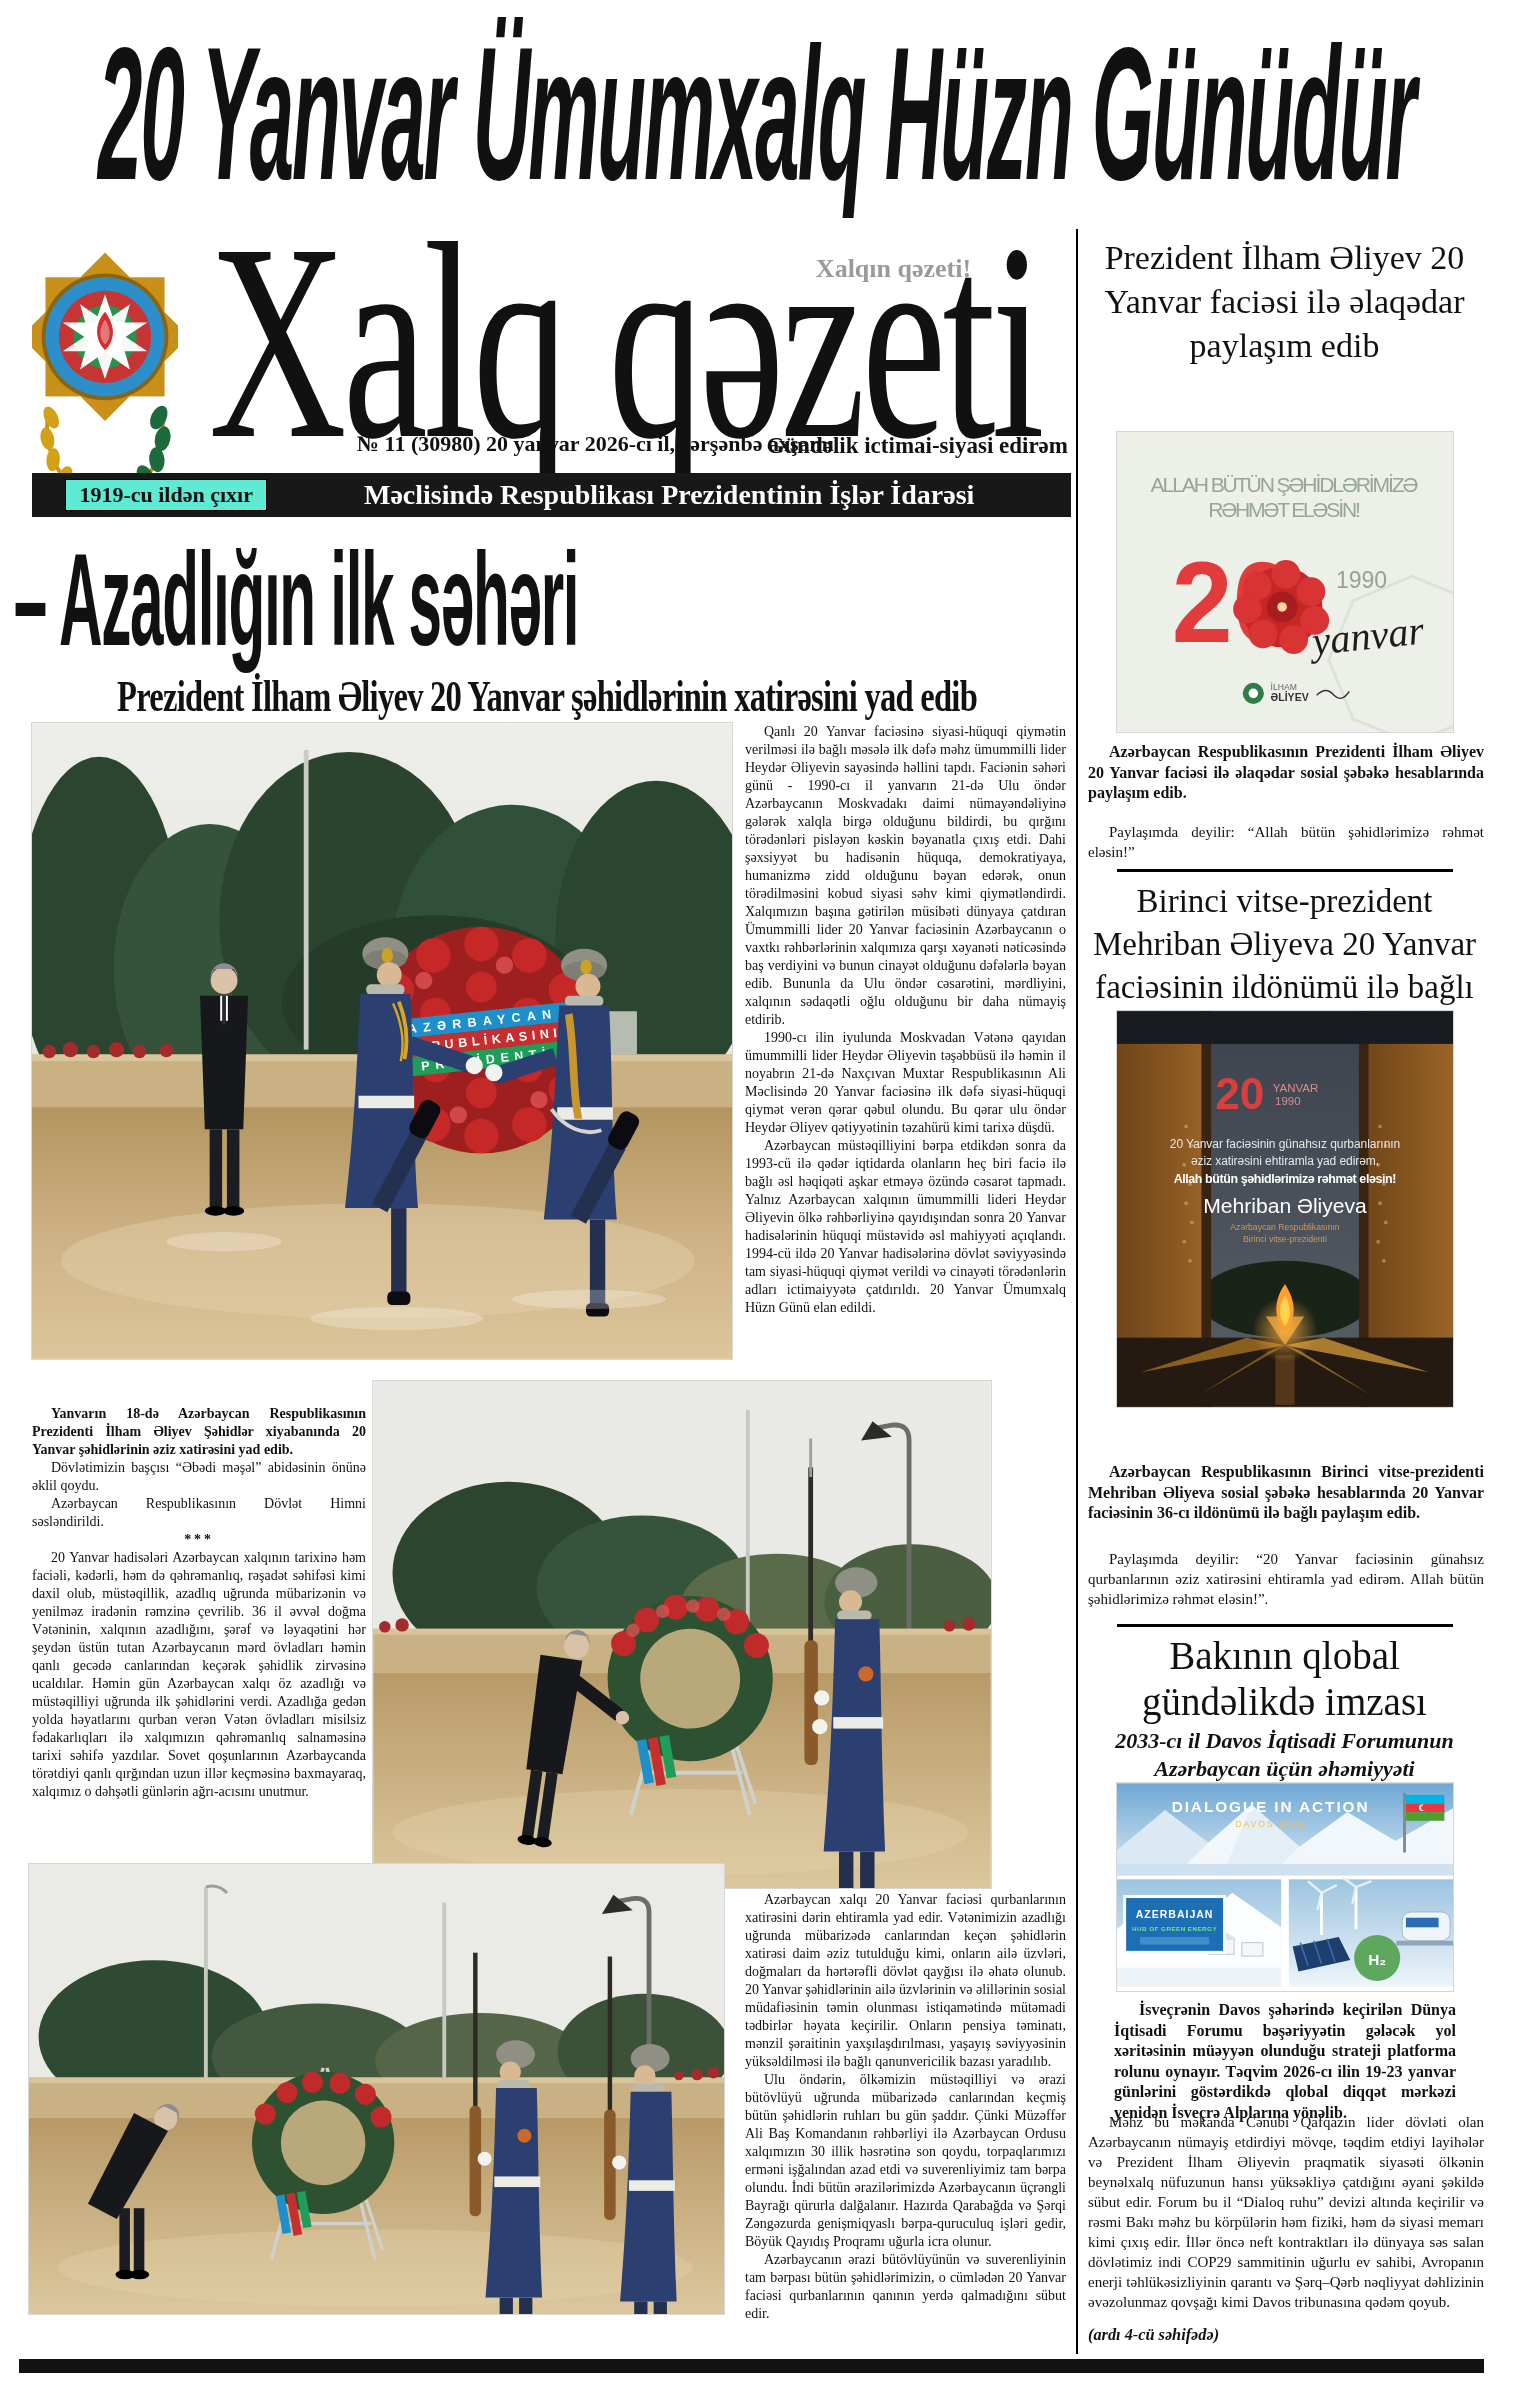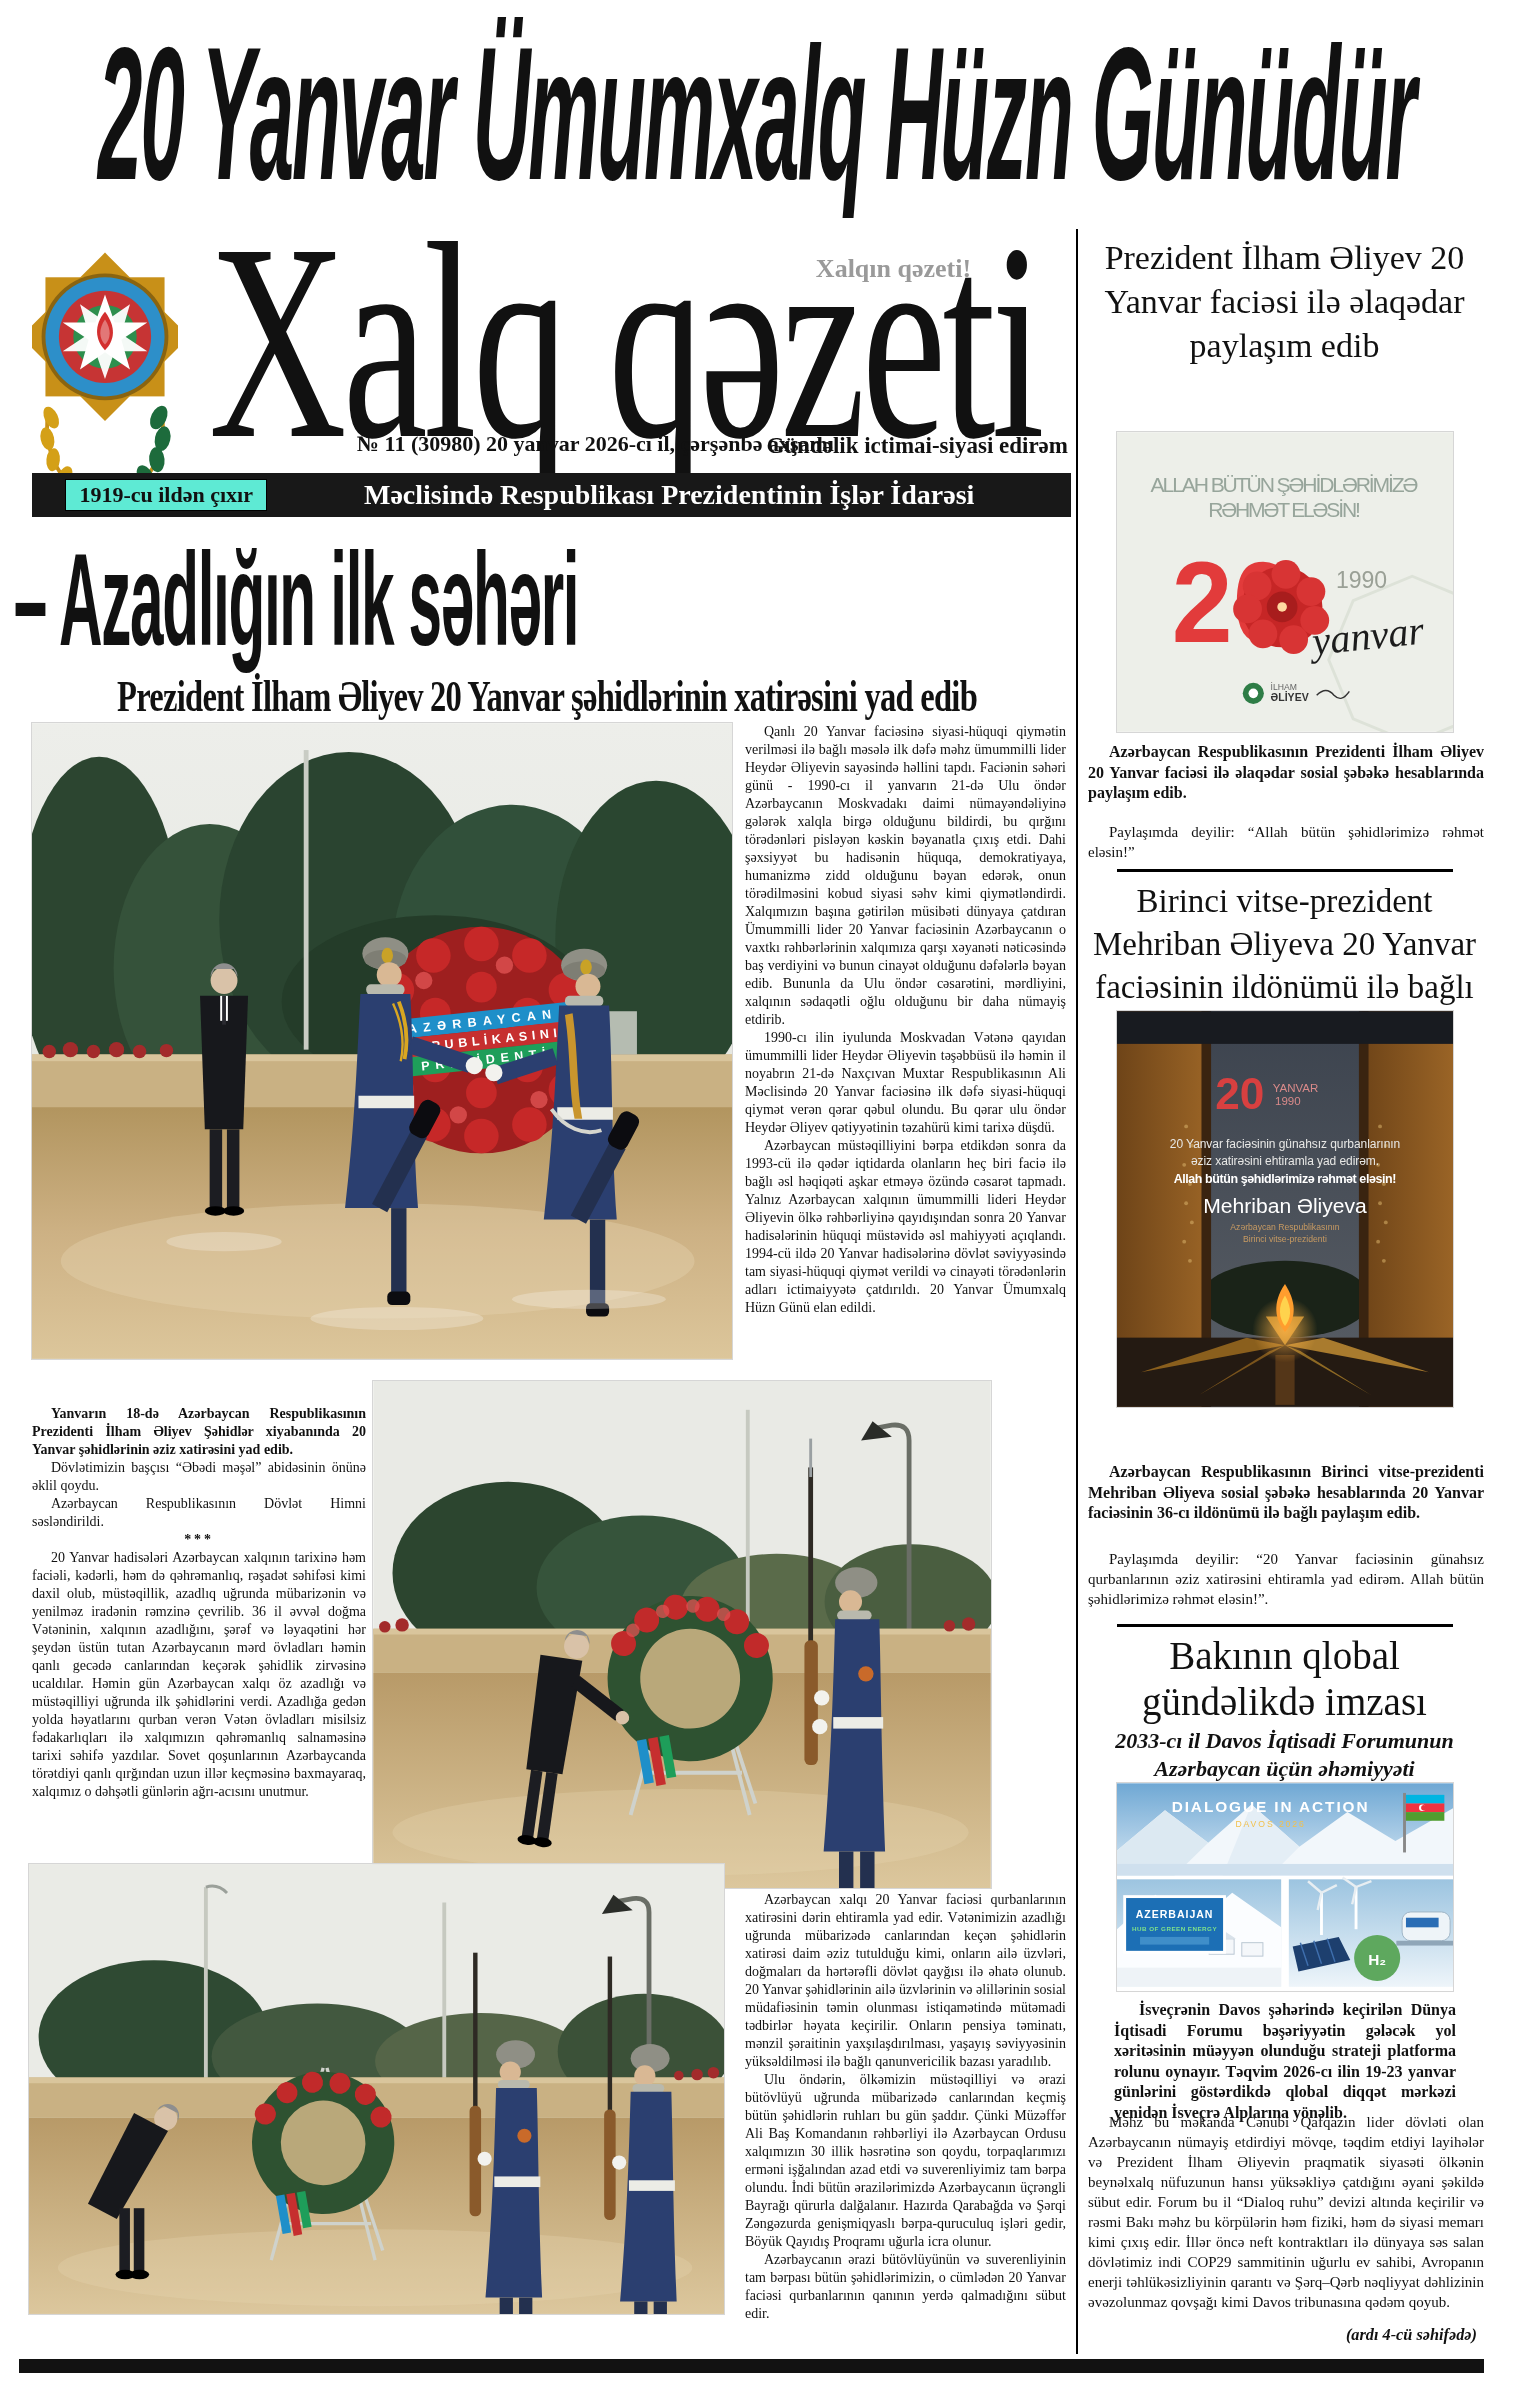--- a/index.html
+++ b/index.html
@@ -39,21 +39,21 @@
   .photo{box-shadow:0 0 0 1px #d6d6d6;}
   
   .divider{left:1076px;top:229px;width:1.9px;height:2125px;background:#000;}
   .r-head{width:389px;left:1090px;text-align:center;font-size:34px;line-height:1.3;}
   .r-bold{left:1088px;width:396px;font-weight:bold;font-size:16px;line-height:20.6px;text-align:justify;}
   .r-bold p,.r-text p{margin:0;text-indent:21px;}
   .r-text{left:1088px;width:396px;font-size:15px;line-height:20px;text-align:justify;}
   .rule{left:1117px;width:336px;height:2.9px;background:#000;}
   .r-head3{left:1090px;top:1633px;width:389px;text-align:center;font-size:39px;line-height:1.18;}
   .r-sub3{left:1090px;top:1727px;width:389px;text-align:center;font-weight:bold;font-style:italic;font-size:22px;line-height:1.25;}
-  .continued{left:1088px;top:2325px;width:389px;text-align:right;font-weight:bold;font-style:italic;font-size:16.3px;}
+  .continued{left:1088px;top:2325px;width:389px;font-weight:bold;font-style:italic;font-size:16.3px;}
   .bottom-bar{left:19px;top:2359px;width:1465px;height:14.4px;background:#121212;}
   svg text{font-family:"Liberation Sans",sans-serif;}
   svg .serif{font-family:"Liberation Serif",serif;}
 </style>
 </head>
 <body>
 
 <div class="page">
 
   <div class="abs banner">

